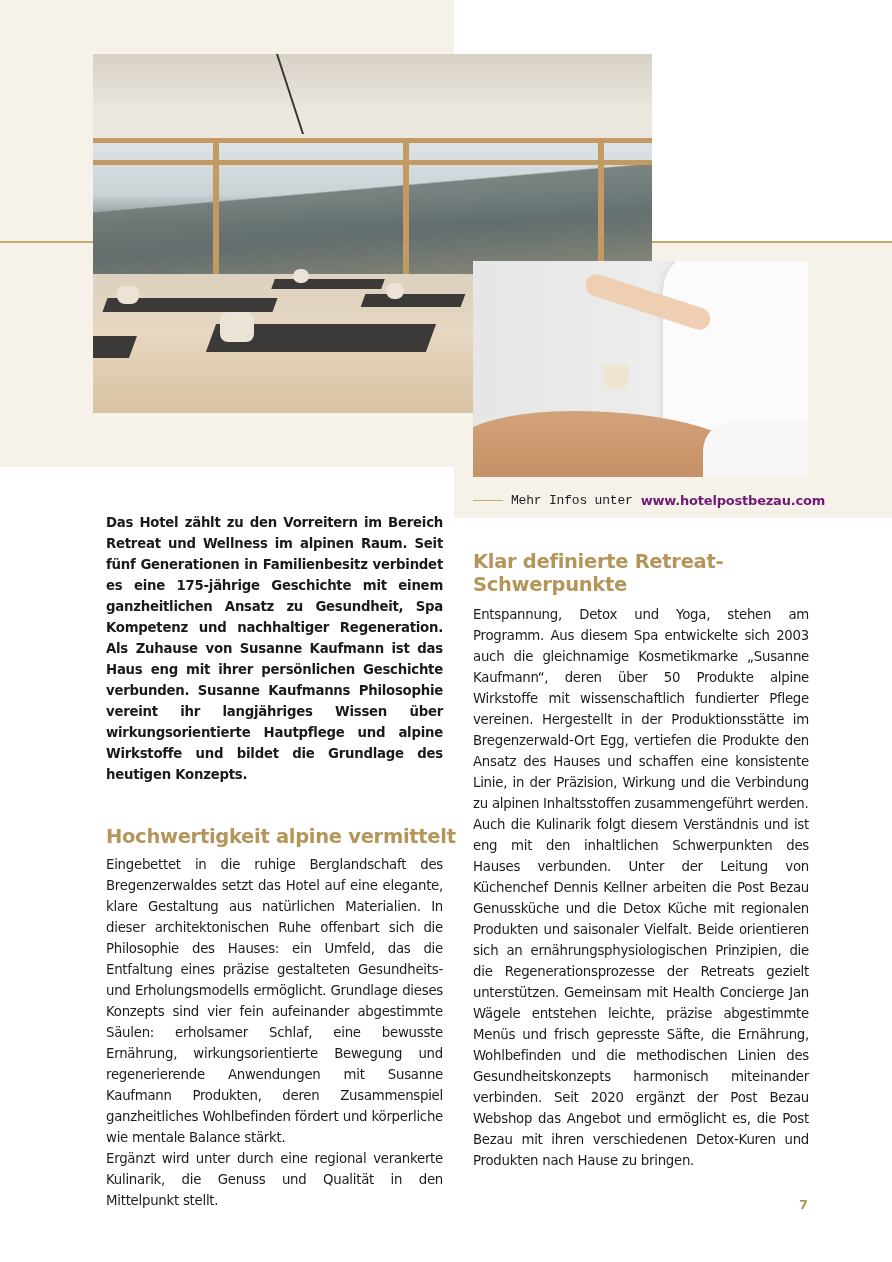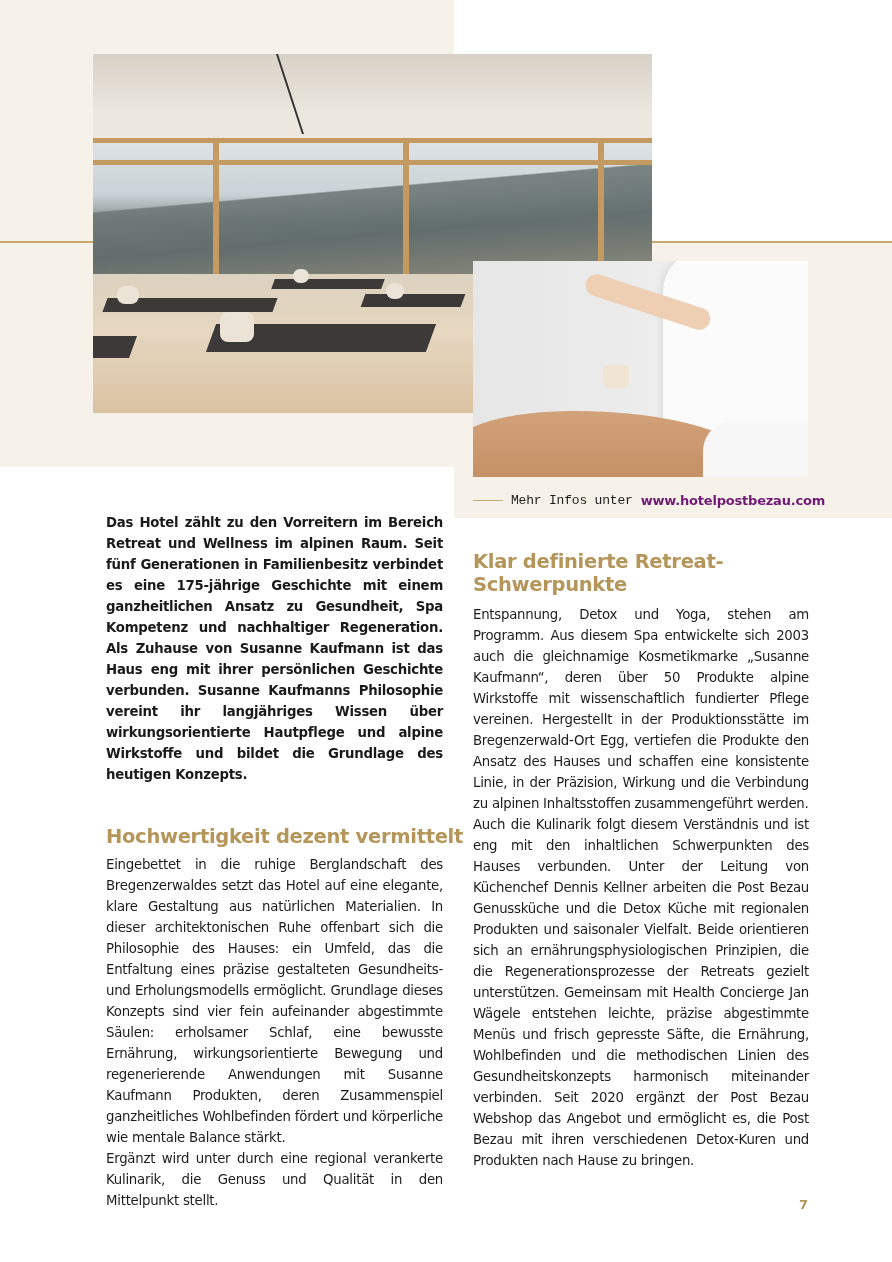--- a/index.html
+++ b/index.html
@@ -106,21 +106,21 @@
 </div>
 
 <div class="caption">
   <span class="dash"></span>
   <span class="prefix">Mehr Infos unter</span>
   <span class="url">www.hotelpostbezau.com</span>
 </div>
 
 <div class="col col-left">
   <p class="lead">Das Hotel zählt zu den Vorreitern im Bereich Retreat und Wellness im alpinen Raum. Seit fünf Generationen in Familienbesitz verbindet es eine 175-jährige Geschichte mit einem ganzheitlichen Ansatz zu Gesundheit, Spa Kompetenz und nachhaltiger Regeneration. Als Zuhause von Susanne Kaufmann ist das Haus eng mit ihrer persönlichen Geschichte verbunden. Susanne Kaufmanns Philosophie vereint ihr langjähriges Wissen über wirkungsorientierte Hautpflege und alpine Wirkstoffe und bildet die Grundlage des heutigen Konzepts.</p>
-  <h2 class="heading">Hochwertigkeit dezent vermittelt</h2>
+  <h2 class="heading">Hochwertigkeit alpine vermittelt</h2>
   <p>Eingebettet in die ruhige Berglandschaft des Bregenzerwaldes setzt das Hotel auf eine elegante, klare Gestaltung aus natürlichen Materialien. In dieser architektonischen Ruhe offenbart sich die Philosophie des Hauses: ein Umfeld, das die Entfaltung eines präzise gestalteten Gesundheits- und Erholungsmodells ermöglicht. Grundlage dieses Konzepts sind vier fein aufeinander abgestimmte Säulen: erholsamer Schlaf, eine bewusste Ernährung, wirkungsorientierte Bewegung und regenerierende Anwendungen mit Susanne Kaufmann Produkten, deren Zusammenspiel ganzheitliches Wohlbefinden fördert und körperliche wie mentale Balance stärkt.</p>
   <p>Ergänzt wird unter durch eine regional verankerte Kulinarik, die Genuss und Qualität in den Mittelpunkt stellt.</p>
 </div>
 
 <div class="col col-right">
   <h2 class="heading">Klar definierte Retreat-Schwerpunkte</h2>
   <p>Entspannung, Detox und Yoga, stehen am Programm. Aus diesem Spa entwickelte sich 2003 auch die gleichnamige Kosmetikmarke „Susanne Kaufmann“, deren über 50 Produkte alpine Wirkstoffe mit wissenschaftlich fundierter Pflege vereinen. Hergestellt in der Produktionsstätte im Bregenzerwald-Ort Egg, vertiefen die Produkte den Ansatz des Hauses und schaffen eine konsistente Linie, in der Präzision, Wirkung und die Verbindung zu alpinen Inhaltsstoffen zusammengeführt werden.</p>
   <p>Auch die Kulinarik folgt diesem Verständnis und ist eng mit den inhaltlichen Schwerpunkten des Hauses verbunden. Unter der Leitung von Küchenchef Dennis Kellner arbeiten die Post Bezau Genussküche und die Detox Küche mit regionalen Produkten und saisonaler Vielfalt. Beide orientieren sich an ernährungsphysiologischen Prinzipien, die die Regenerationsprozesse der Retreats gezielt unterstützen. Gemeinsam mit Health Concierge Jan Wägele entstehen leichte, präzise abgestimmte Menüs und frisch gepresste Säfte, die Ernährung, Wohlbefinden und die methodischen Linien des Gesundheitskonzepts harmonisch miteinander verbinden. Seit 2020 ergänzt der Post Bezau Webshop das Angebot und ermöglicht es, die Post Bezau mit ihren verschiedenen Detox-Kuren und Produkten nach Hause zu bringen.</p>
 </div>
 

